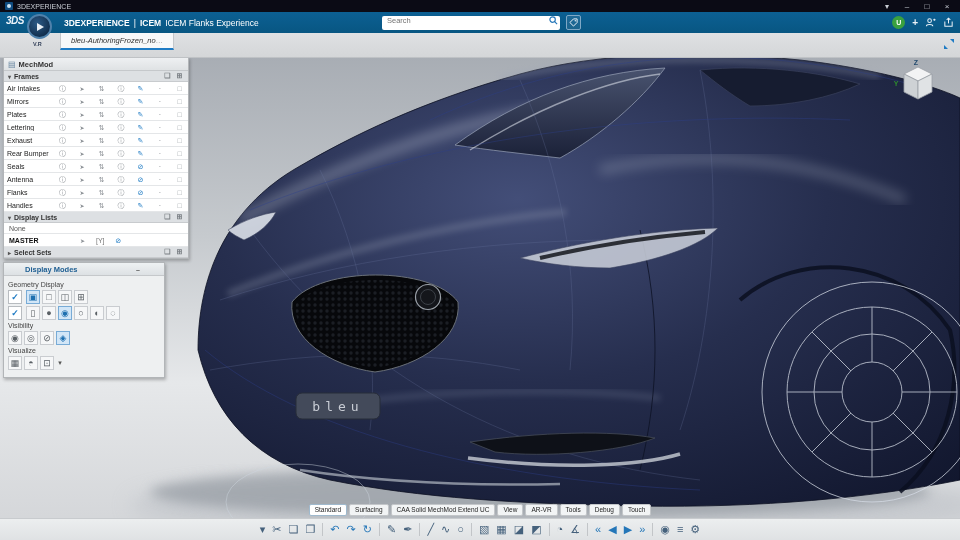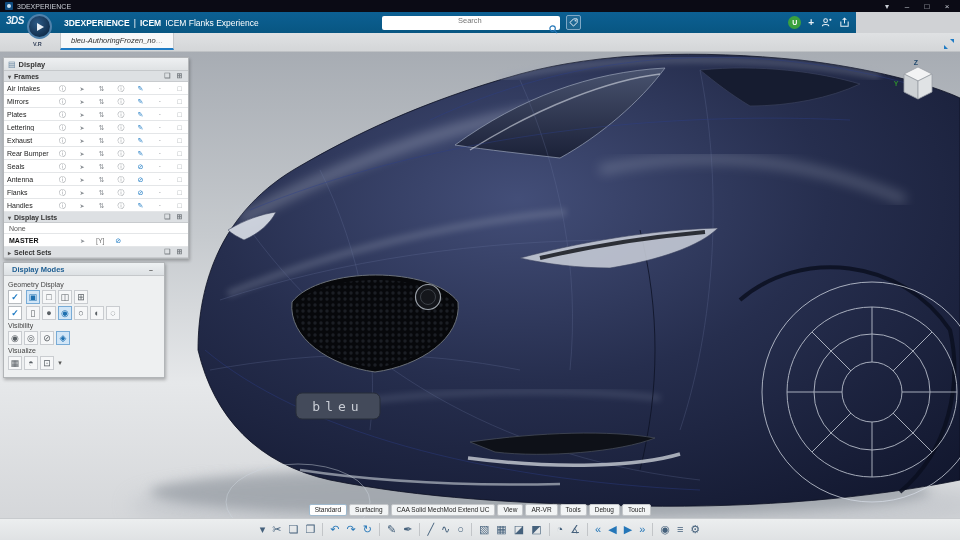--- a/index.html
+++ b/index.html
@@ -10,50 +10,50 @@
   .titlebar { position:absolute; left:0; top:0; width:960px; height:12px;
     background:#0b0b15; color:#c9cdd4; display:flex; align-items:center;
     padding:0 5px; gap:4px; font-size:7px; z-index:50; }
   .tb-logo { width:8px; height:8px; background:#0f4c81; border-radius:1px; position:relative; }
   .tb-logo::after { content:""; position:absolute; left:2px; top:2px; width:4px; height:4px;
     border-radius:50%; background:#cfe3f2; }
   .tb-spacer { flex:1; }
   .tb-ctrl { width:16px; text-align:center; font-size:8px; color:#c9cdd4; cursor:default; }
 
   
-  .appbar { position:absolute; left:0; top:12px; width:856px; height:21px;
+  .appbar { position:absolute; left:0; top:12px; width:960px; height:21px;
     background:linear-gradient(#0c6093,#085682); color:#fff; z-index:40; }
   .brand-mark { position:absolute; left:6px; top:3px; font-size:10px; font-weight:bold;
     font-style:italic; letter-spacing:-0.5px; color:#eaf3fa; }
   .compass { position:absolute; left:27px; top:14px; width:25px; height:25px; border-radius:50%;
     background:radial-gradient(circle at 40% 35%, #2c5a86, #13304f 70%);
     border:2px solid #4f81ab; z-index:60; display:flex; align-items:center; justify-content:center; }
   .compass-play { width:0; height:0; border-left:7px solid #e8eef4; border-top:4px solid transparent;
     border-bottom:4px solid transparent; margin-left:2px; }
   .compass-ver { position:absolute; left:33px; top:41px; font-size:5.5px; color:#35425a;
     z-index:60; font-weight:bold; }
   .app-title { position:absolute; left:64px; top:6px; font-size:8.5px; display:flex; gap:4px;
     align-items:baseline; }
   .app-title .b { font-weight:bold; }
   .searchwrap { position:absolute; left:382px; top:3.5px; width:178px; height:14px; background:#fff;
-    border-radius:2px; display:flex; align-items:flex-end;flex-direction:column; }
+    border-radius:2px; display:flex; align-items:flex-start; }
   .searchwrap input { flex:1; border:none; outline:none; font-size:7.5px; padding:0 5px;
     color:#444; background:transparent; font-family:"Liberation Sans",sans-serif; }
   .search-ic { width:14px; display:flex; align-items:center; justify-content:center; }
   .tag-btn { position:absolute; left:566px; top:3px; width:15px; height:15px;
     border:1px solid #7fa8c6; border-radius:2px; display:flex; align-items:center;
     justify-content:center; background:rgba(255,255,255,.08); }
   .appbar-right { position:absolute; right:6px; top:3px; height:15px; display:flex;
     align-items:center; gap:7px; }
   .avatar { width:13px; height:13px; border-radius:50%; background:#3aa13f; color:#fff;
     font-size:7px; font-weight:bold; display:flex; align-items:center; justify-content:center; }
   .ab-ic { color:#eaf1f7; font-size:10px; font-weight:bold; display:flex; align-items:center; }
 
   
-  .tabbar { position:absolute; left:0; top:33px; width:960px; height:19px;
+  .tabbar { position:absolute; left:0; top:33px; width:960px; height:25px;
     background:linear-gradient(#dfe1e3,#d4d6d8); border-bottom:1px solid #bfc2c5; z-index:30; }
   .doc-tab { position:absolute; left:60px; top:0; height:17px; padding:0 10px;
     background:#f7f8f9; border-left:1px solid #c4c7ca; border-right:1px solid #c4c7ca;
     border-bottom:2px solid #1e7bc4; display:flex; align-items:center; font-size:7.5px;
     color:#333; font-style:italic; }
   .doc-tab .sfx { color:#999; }
   .expand-btn { position:absolute; right:5px; top:3px; width:12px; height:12px; }
 
   
   .viewport { position:absolute; left:0; top:50px; width:960px; height:490px; overflow:hidden; }
@@ -88,21 +88,21 @@
   .plain-row { height:11px; background:#fff; border-bottom:1px solid #e4e6e8;
     display:flex; align-items:center; padding:0 5px; color:#555; }
   .master-row { height:13px; background:#fff; border-bottom:1px solid #e4e6e8;
     display:flex; align-items:center; padding:0 5px; gap:8px; }
   .master-row .nm { font-weight:bold; color:#111; width:60px; }
   .master-row .bdg { color:#777; }
 
   
   .dmodes { left:3px; top:212px; width:162px; }
   .dm-hdr { height:13px; background:linear-gradient(#eef1f3,#dde1e4); border-bottom:1px solid #c5c8cb;
-    display:flex; align-items:center; padding:0 8px; }
+    display:flex; align-items:center; padding:0 21px; }
   .dm-hdr .t { font-weight:bold; font-size:7.5px; color:#1d5e92; flex:1; }
   .dm-min { color:#555; font-weight:bold; width:10px; text-align:center; }
   .dm-body { padding:3px 4px 5px; }
   .dm-label { color:#444; margin:2px 0 2px; font-size:7px; }
   .dm-row { display:flex; gap:2px; align-items:center; margin-bottom:2px; }
   .dm-btn { width:14px; height:14px; border:1px solid #c9ccd0; background:#f6f7f8;
     display:flex; align-items:center; justify-content:center; font-size:9px; color:#5a6065; }
   .dm-btn.on { background:#d2e6f7; border-color:#78abd6; color:#1d6fb0; }
   .dm-check { width:14px; height:14px; border:1px solid #b8bcc0; background:#fff;
     display:flex; align-items:center; justify-content:center; color:#1d7ac3; font-weight:bold;
@@ -305,21 +305,21 @@
     <polygon points="16,16 30,9 44,16 30,23" fill="#f2f3f4" stroke="#9aa0a6" stroke-width="0.8"></polygon>
     <polygon points="16,16 30,23 30,41 16,34" fill="#ced2d5" stroke="#9aa0a6" stroke-width="0.8"></polygon>
     <polygon points="44,16 30,23 30,41 44,34" fill="#e0e3e5" stroke="#9aa0a6" stroke-width="0.8"></polygon>
     <text x="28" y="7" font-size="7" font-weight="bold" fill="#234a6e" text-anchor="middle">Z</text>
     <text x="8" y="28" font-size="7" font-weight="bold" fill="#2e8b2e" text-anchor="middle">Y</text>
   </svg>
 
   <div class="panel organize">
     <div class="panel-hdr">
       <span class="phdr-ic">▤</span>
-      <span class="t">Display</span>
+      <span class="t">MechMod</span>
     </div>
 
     <div class="sec-hdr">
       <span class="car">▾</span>
       <span>Frames</span>
       <span class="grow"></span>
       <span class="sec-hic">❏</span>
       <span class="sec-hic">⊞</span>
     </div>
 

